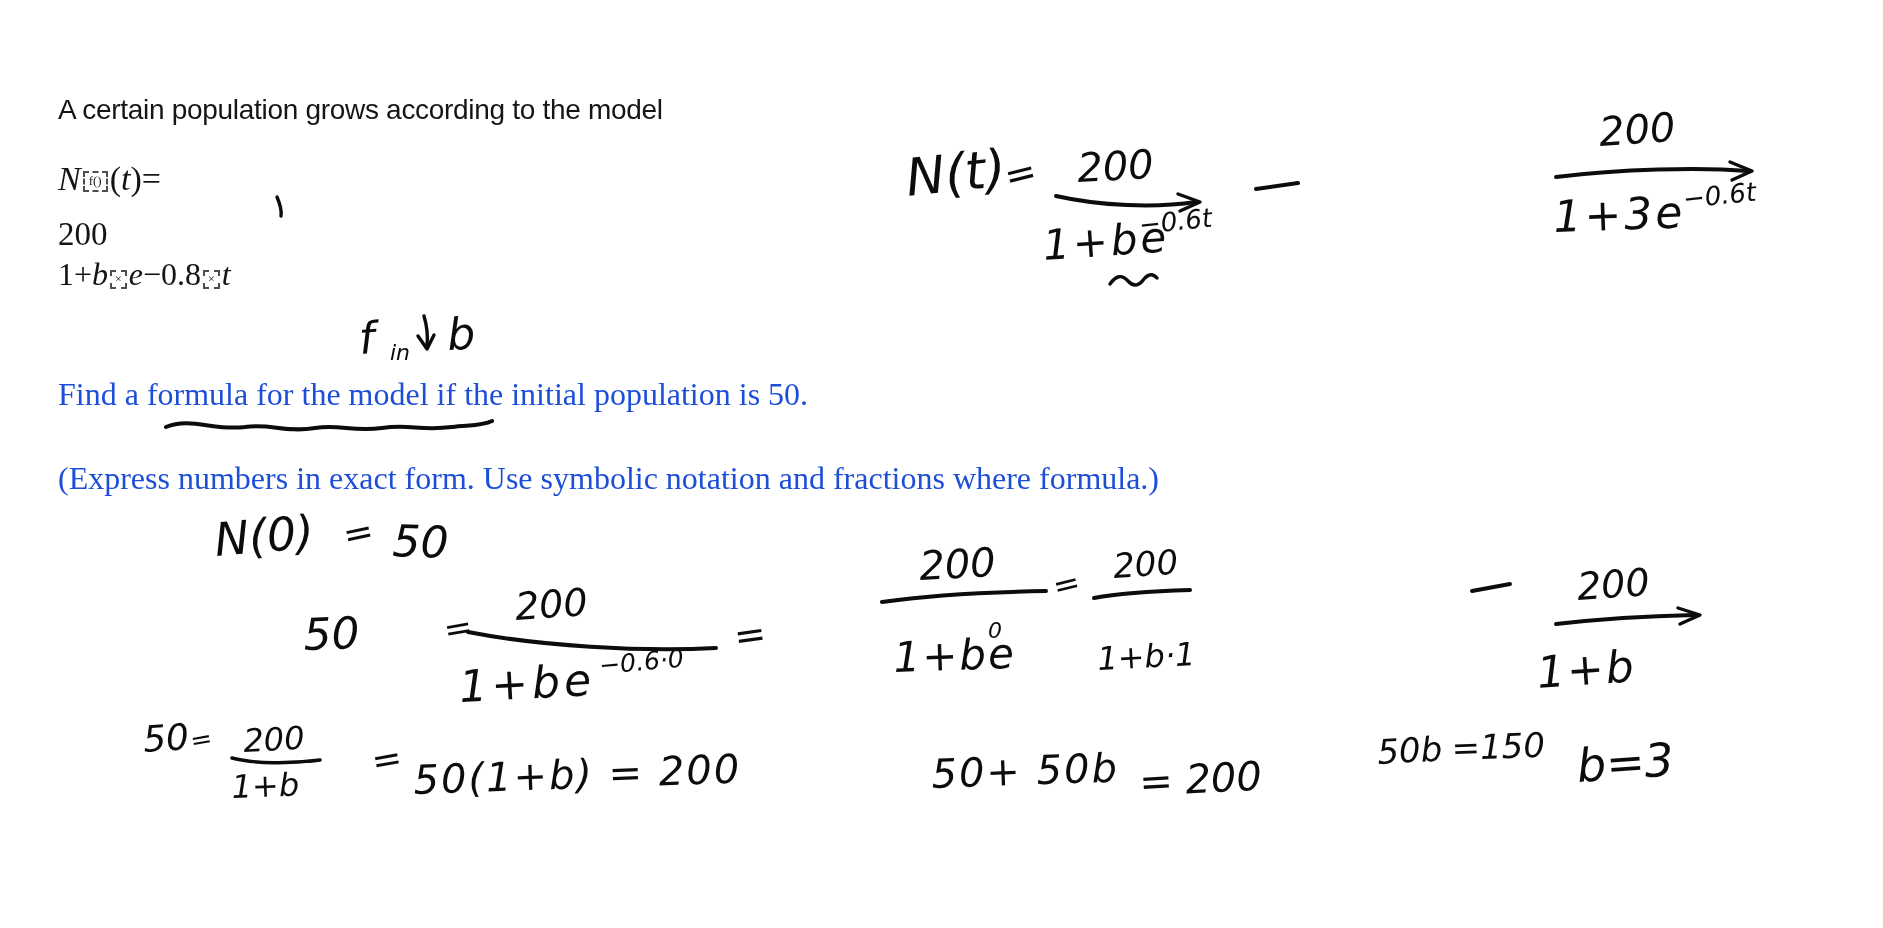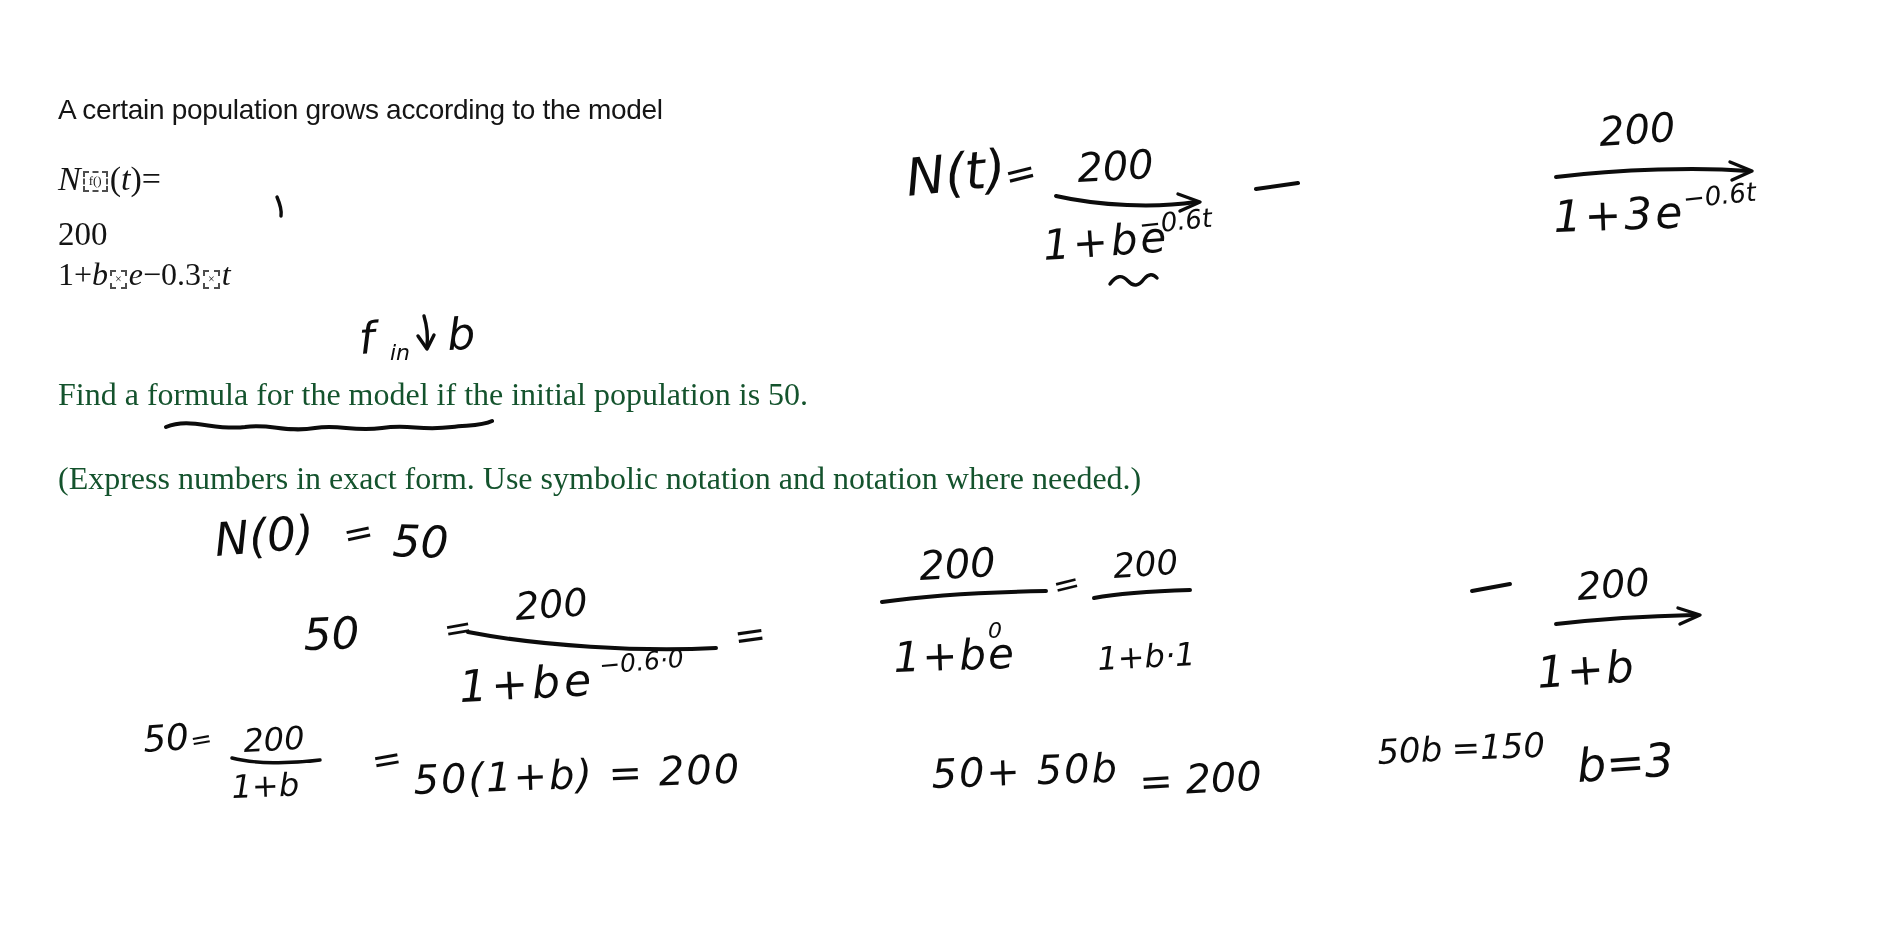--- a/index.html
+++ b/index.html
@@ -1,20 +1,20 @@
 <!DOCTYPE html>
 <html><head>
 <meta charset="utf-8">
 <style>
   html,body{margin:0;padding:0;background:#ffffff;}
   .stage{position:relative;width:1883px;height:928px;background:#ffffff;overflow:hidden;
          font-family:"Liberation Sans",sans-serif;color:#1b1b1b;padding-left:12px;}
   .abs{position:absolute;white-space:nowrap;}
   .intro{left:58px;top:94px;font-size:28px;letter-spacing:-0.3px;color:#151515;}
-  .serifline{font-family:"Liberation Serif",serif;font-size:32px;color:#14532d;}
+  .serifline{font-family:"Liberation Serif",serif;font-size:32px;color:#1d4ed8;}
   .task{left:58px;top:376px;}
   .instr{left:58px;top:460px;}
   .eqline{font-family:"Liberation Serif",serif;color:#141414;}
   .rowA{left:58px;top:160px;font-size:34px;}
   .rowB{left:58px;top:216px;font-size:33px;}
   .rowC{left:58px;top:256px;font-size:32px;}
   .ivar{font-style:italic;}
   .phbox{display:inline-block;border:2px dashed #4d4d4d;padding:0px 4px 1px 4px;margin:0 2px;
          font-size:13px;font-style:normal;line-height:1.25;vertical-align:5px;color:#222;}
   .phbox.times{font-size:12px;vertical-align:2px;padding:0 3px;}
@@ -30,25 +30,25 @@
 
   <div class="abs intro">A certain population grows according to the model</div>
 
   <div class="abs eqline rowA">
     <span class="ivar">N</span><span class="phbox">f()</span><span>(</span><span class="ivar">t</span><span>)=</span>
   </div>
 
   <div class="abs eqline rowB">200</div>
 
   <div class="abs eqline rowC">
-    <span>1+</span><span class="ivar">b</span><span class="phbox times">×</span><span class="ivar">e</span><span>−0.3</span><span class="phbox times">×</span><span class="ivar">t</span>
+    <span>1+</span><span class="ivar">b</span><span class="phbox times">×</span><span class="ivar">e</span><span>−0.8</span><span class="phbox times">×</span><span class="ivar">t</span>
   </div>
 
   <div class="abs serifline task">Find a formula for the model if the initial population is 50.</div>
-  <div class="abs serifline instr">(Express numbers in exact form. Use symbolic notation and notation where needed.)</div>
+  <div class="abs serifline instr">(Express numbers in exact form. Use symbolic notation and fractions where formula.)</div>
 
   <svg class="ink" width="1883" height="928" viewBox="0 0 1883 928">
 
     <path class="stroke thin" d="M277,197 C280,204 282,210 281,216"></path>
 
     <path class="stroke" d="M166,427 C190,417 215,431 245,427 C270,423 285,433 315,428 C340,424 352,432 382,428 C410,424 420,431 452,427 C470,425 482,426 492,421"></path>
 
     <g>
       <text x="908" y="196" font-size="52" transform="rotate(-6 908 196)">N(t)</text>
       <text x="1008" y="190" font-size="38" transform="rotate(-14 1008 190)">=</text>

